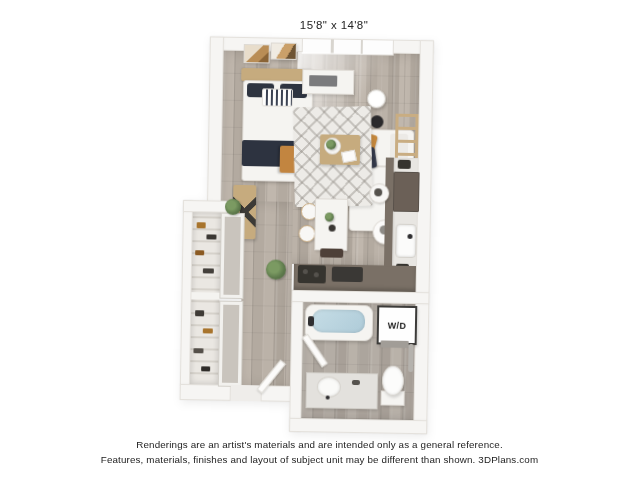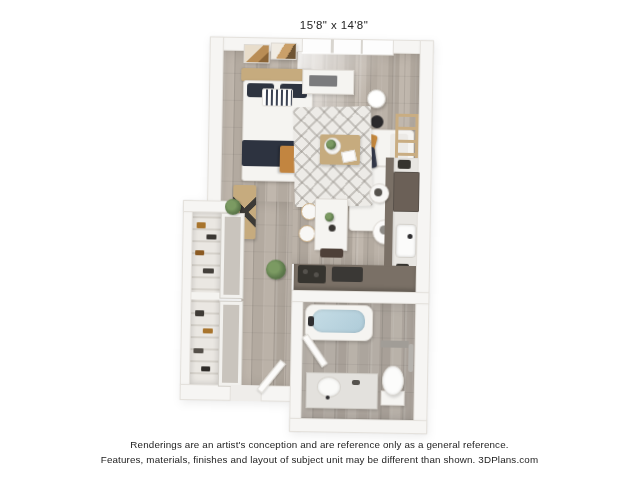--- a/index.html
+++ b/index.html
@@ -166,20 +166,23 @@
 
   <div class="abs taupe" style="left:112px;top:228px;width:122px;height:26px;box-shadow:inset 0 -3px 4px rgba(0,0,0,.18);"></div>
   <div class="abs dark" style="left:116px;top:229px;width:28px;height:18px;"></div>
   <div class="abs round" style="left:121px;top:233px;width:5px;height:5px;background:#55524d;"></div>
   <div class="abs round" style="left:132px;top:236px;width:5px;height:5px;background:#55524d;"></div>
   <div class="abs dark" style="left:150px;top:230px;width:31px;height:15px;background:#3a3835;"></div>
 
   <div class="abs white-furn" style="left:124px;top:268px;width:66px;height:34px;border-radius:8px;"></div>
   <div class="abs water" style="left:131px;top:273px;width:53px;height:23px;"></div>
   <div class="abs dark" style="left:127px;top:280px;width:6px;height:10px;background:#2f2f31;"></div>
+  <div class="abs wd-box" style="left:196px;top:268px;width:36px;height:35px;">
+    <span>W/D</span>
+  </div>
   <div class="abs" style="left:200px;top:303px;width:28px;height:7px;background:#a19d97;border-radius:1px;"></div>
   <div class="abs leaf" style="left:124px;top:296px;width:34px;height:5px;transform:rotate(55deg);transform-origin:left center;"></div>
   <div class="abs" style="left:228px;top:306px;width:5px;height:28px;background:#b5b2ad;border-radius:2px;"></div>
   <div class="abs white-furn" style="left:201px;top:353px;width:22px;height:13px;"></div>
   <div class="abs" style="left:202px;top:328px;width:20px;height:28px;background:#fcfcfb;border:1px solid #d7d4ce;border-radius:50%;box-shadow:inset 0 0 3px rgba(0,0,0,.12), 1px 2px 3px rgba(0,0,0,.15);"></div>
   <div class="abs" style="left:126px;top:336px;width:70px;height:34px;background:#e3e1dd;border:1px solid #d0cdc7;box-shadow:1px 2px 3px rgba(0,0,0,.14);"></div>
   <div class="abs" style="left:137px;top:340px;width:22px;height:19px;background:#fafaf8;border:1px solid #d6d3cd;border-radius:50%;box-shadow:inset 0 0 3px rgba(0,0,0,.15);"></div>
   <div class="abs round" style="left:146px;top:359px;width:4px;height:4px;background:#2c2b2d;"></div>
   <div class="abs dark" style="left:172px;top:343px;width:8px;height:5px;background:#55524d;"></div>
 
@@ -198,14 +201,14 @@
     </div>
   <div class="abs door-panel" style="left:38px;top:266px;width:22px;height:84px;">
       <div class="inner"></div>
     </div>
   <div class="abs plant" style="left:42px;top:164px;width:16px;height:16px;"></div>
 
   <div class="abs" style="left:51px;top:350px;width:30px;height:16px;background:#efedea;"></div>
   <div class="abs leaf" style="left:76px;top:318px;width:5px;height:36px;transform:rotate(38deg);transform-origin:bottom center;"></div>
 </div>
 
-<div class="abs footer l1">Renderings are an artist's conception and are reference only as a general reference.</div>
+<div class="abs footer l1">Renderings are an artist's materials and are intended only as a general reference.</div>
 <div class="abs footer l2">Features, materials, finishes and layout of subject unit may be different than shown. 3DPlans.com</div>
 
 </body></html>

